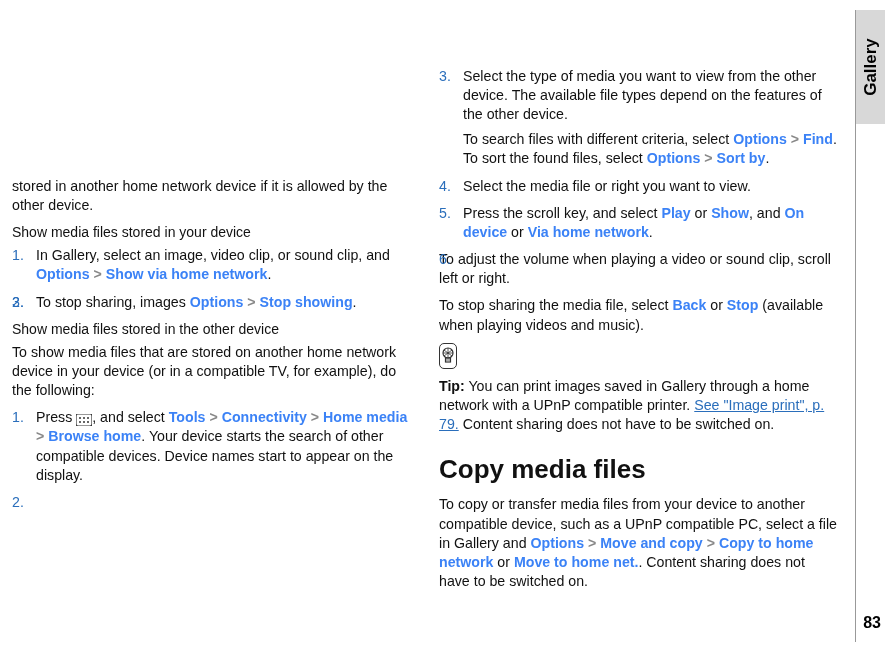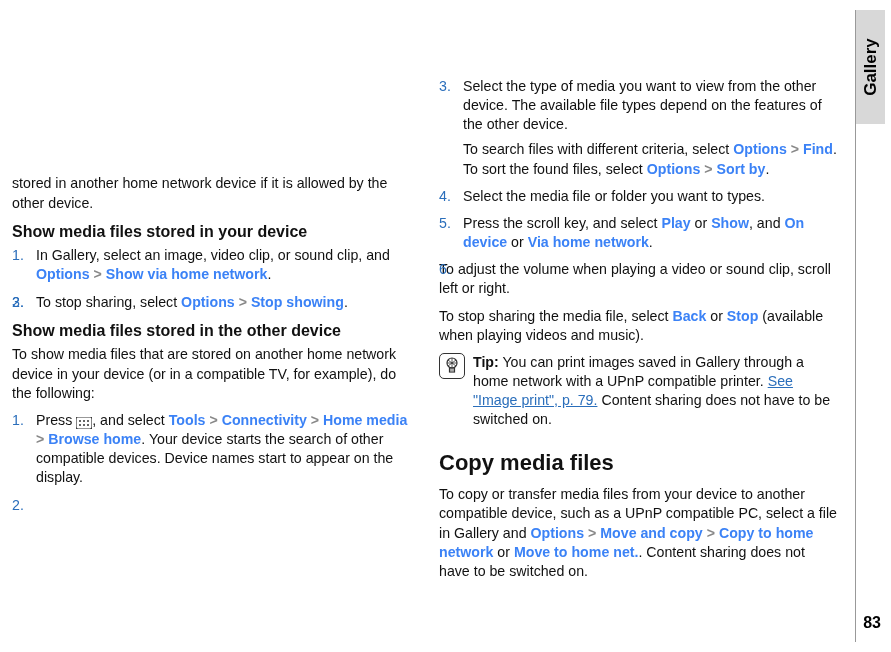--- a/index.html
+++ b/index.html
@@ -49,30 +49,30 @@
     font-size: 17px;
     white-space: nowrap;
   }
   .page-num {
     position: absolute;
     right: 10px;
     bottom: 20px;
     font-weight: bold;
     font-size: 16px;
   }
-  h1.section { font-size: 16px; font-weight: bold; margin: 7px 0 4px; }
-  h2.copyhdr { font-size: 22px; font-weight: bold; margin: 18px 0 8px; }
+  h1.section { font-size: 14px; font-weight: normal; margin: 7px 0 4px; }
+  h2.copyhdr { font-size: 26px; font-weight: bold; margin: 18px 0 8px; }
   p { margin: 4px 0 8px; }
   ol { list-style: none; padding: 0; margin: 0; }
   ol > li { margin-bottom: 8px; padding-left: 24px; position: relative; }
   ol > li .num { position: absolute; left: 0; top: 0; color: #2a6ebb; font-weight: normal; }
   .menu { color: #3b82f6; font-weight: bold; }
   .gt { color: #888; font-weight: bold; }
   .link { color: #2a6ebb; text-decoration: underline; }
-  .tip-row { display: flex; align-items: flex-start; gap: 8px; margin: 8px 0; }
+  .tip-row { display: flex; align-items: flex-start; gap: 8px; margin: 8px 0; flex-direction: column; }
   .tip-icon {
     flex: 0 0 26px;
     height: 26px;
     border: 1.5px solid #333;
     border-radius: 5px;
     display: flex;
     align-items: center;
     justify-content: center;
   }
   .tip-icon svg { width: 16px; height: 20px; }
@@ -89,21 +89,21 @@
   <div class="col col-left">
     <p>stored in another home network device if it is allowed by the other device.</p>
     <h1 class="section">Show media files stored in your device</h1>
     <ol>
       <li><span class="num">1.</span>
         <span>In Gallery, select an image, video clip, or sound clip, and </span><span class="menu">Options</span><span class="gt"> &gt; </span><span class="menu">Show via home network</span><span>.</span>
       </li>
       <li><span class="num">2.</span>
       </li>
       <li><span class="num">3.</span>
-        <span>To stop sharing, select </span><span class="menu">Options</span><span class="gt"> &gt; </span><span class="menu">Stop showing</span><span>.</span>
+        <span>To stop sharing, images </span><span class="menu">Options</span><span class="gt"> &gt; </span><span class="menu">Stop showing</span><span>.</span>
       </li>
     </ol>
     <h1 class="section">Show media files stored in the other device</h1>
     <p>To show media files that are stored on another home network device in your device (or in a compatible TV, for example), do the following:</p>
     <ol>
       <li><span class="num">1.</span>
         <span>Press </span><span class="kb-icon"><svg viewBox="0 0 16 12">
               <rect x="0" y="0" width="16" height="12" rx="2" fill="none" stroke="#333" stroke-width="1.2"></rect>
               <circle cx="4" cy="4" r="1" fill="#333"></circle>
               <circle cx="8" cy="4" r="1" fill="#333"></circle>
@@ -120,21 +120,21 @@
 
   <div class="col col-right">
     <ol>
       <li><span class="num">3.</span>
         <span>Select the type of media you want to view from the other device. The available file types depend on the features of the other device.</span>
         <p style="margin-top:6px">
           <span>To search files with different criteria, select </span><span class="menu">Options</span><span class="gt"> &gt; </span><span class="menu">Find</span><span>. To sort the found files, select </span><span class="menu">Options</span><span class="gt"> &gt; </span><span class="menu">Sort by</span><span>.</span>
         </p>
       </li>
       <li><span class="num">4.</span>
-        <span>Select the media file or folder you want to types.</span>
+        <span>Select the media file or right you want to view.</span>
       </li>
       <li><span class="num">5.</span>
         <span>Press the scroll key, and select </span><span class="menu">Play</span><span> or </span><span class="menu">Show</span><span>, and </span><span class="menu">On device</span><span> or </span><span class="menu">Via home network</span><span>.</span>
       </li>
       <li><span class="num">6.</span>
       </li>
     </ol>
     <p>To adjust the volume when playing a video or sound clip, scroll left or right.</p>
     <p>
       <span>To stop sharing the media file, select </span><span class="menu">Back</span><span> or </span><span class="menu">Stop</span><span> (available when playing videos and music).</span>

